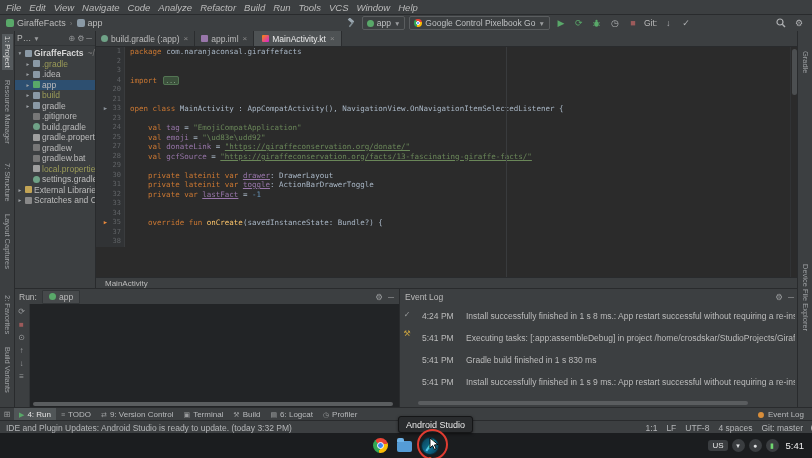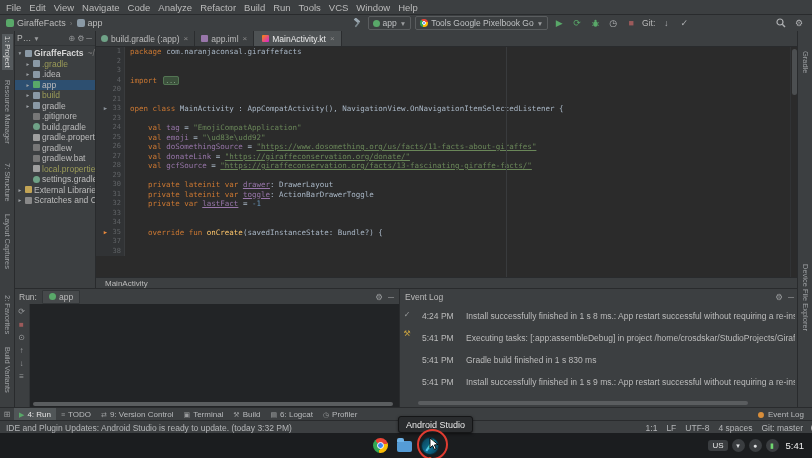--- a/index.html
+++ b/index.html
@@ -1,21 +1,21 @@
 <!DOCTYPE html>
 <html><head>
 <meta charset="utf-8">
 <style>
   html,body{margin:0;padding:0;background:#111;}
   .root{position:relative;width:812px;height:458px;overflow:hidden;background:#2b2b2b;
         font-family:"Liberation Sans",sans-serif;color:#bbb;-webkit-font-smoothing:antialiased;}
   
   .menubar{position:absolute;top:0;left:0;right:0;height:14px;background:#3c3f41;border-bottom:1px solid #292b2d;
            display:flex;align-items:center;padding:0 2px;font-size:9.5px;z-index:5;}
-  .menu-item{padding:0 4px;white-space:nowrap;}
+  .menu-item{padding:0 4px;white-space:nowrap;font-style:italic;}
   
   .toolbar{position:absolute;top:15px;left:0;right:0;height:16px;background:#3c3f41;border-bottom:1px solid #292b2d;
            display:flex;align-items:center;padding:0 6px;font-size:9px;gap:4px;}
   .crumb{display:flex;align-items:center;gap:3px;}
   .sq{width:8px;height:8px;border-radius:2px;flex:none;}
   .sq.green{background:#59A869}.sq.gray{background:#8A99A5}
   .crumb-sep{color:#777;font-size:8px;}
   .tb-spacer{flex:3.2}.tb-spacer2{flex:1}
   .tb-ico{display:inline-flex;align-items:center;justify-content:center;width:14px;height:13px;color:#afb1b3;font-size:9px;flex:none;}
   .tb-ico.green{color:#59A869}.tb-ico.stop{color:#9c5a5a}
@@ -189,21 +189,21 @@
           <rect x="4.4" y="3.5" width="1.6" height="6" rx="0.5" fill="#7f8b91" transform="rotate(40 5.2 6.5)"></rect>
         </svg>
     </span>
     <div class="combo">
       <span class="dotg"></span>
       <span>app</span>
       <span class="chev">▼</span>
     </div>
     <div class="combo">
       <span class="chrome small"></span>
-      <span>Tools Google Pixelbook Go</span>
+      <span>Google Control Pixelbook Go</span>
       <span class="chev">▼</span>
     </div>
     <span class="tb-ico green">▶</span>
     <span class="tb-ico green">⟳</span>
     <span class="tb-ico">
       <svg width="9" height="9" viewBox="0 0 9 9">
           <ellipse cx="4.5" cy="5" rx="2.2" ry="2.8" fill="#59A869"></ellipse>
           <circle cx="4.5" cy="1.8" r="1.1" fill="#59A869"></circle>
           <line x1="1" y1="3.5" x2="2.5" y2="4.2" stroke="#59A869" stroke-width="0.7"></line>
           <line x1="8" y1="3.5" x2="6.5" y2="4.2" stroke="#59A869" stroke-width="0.7"></line>
@@ -353,21 +353,20 @@
         <div class="code-row"><span class="gutter"><span class="gmark"></span><span class="lnum">1</span></span><span class="cl"><span class="c-kw">package </span><span class="c-d">com.naranjaconsal.giraffefacts</span></span></div>
         <div class="code-row"><span class="gutter"><span class="gmark"></span><span class="lnum">2</span></span><span class="cl"></span></div>
         <div class="code-row"><span class="gutter"><span class="gmark"></span><span class="lnum">3</span></span><span class="cl"></span></div>
         <div class="code-row"><span class="gutter"><span class="gmark"></span><span class="lnum">4</span></span><span class="cl"><span class="c-kw">import </span><span class="c-fold">...</span></span></div>
         <div class="code-row"><span class="gutter"><span class="gmark"></span><span class="lnum">20</span></span><span class="cl"></span></div>
         <div class="code-row"><span class="gutter"><span class="gmark"></span><span class="lnum">21</span></span><span class="cl"></span></div>
         <div class="code-row"><span class="gutter"><span class="gmark gm">▶</span><span class="lnum">33</span></span><span class="cl"><span class="c-kw">open class </span><span class="c-d">MainActivity : AppCompatActivity(), NavigationView.OnNavigationItemSelectedListener {</span></span></div>
         <div class="code-row"><span class="gutter"><span class="gmark"></span><span class="lnum">23</span></span><span class="cl"></span></div>
         <div class="code-row"><span class="gutter"><span class="gmark"></span><span class="lnum">24</span></span><span class="cl"><span class="c-d">    </span><span class="c-kw">val </span><span class="c-fld">tag</span><span class="c-d"> = </span><span class="c-str">"EmojiCompatApplication"</span></span></div>
         <div class="code-row"><span class="gutter"><span class="gmark"></span><span class="lnum">25</span></span><span class="cl"><span class="c-d">    </span><span class="c-kw">val </span><span class="c-fld">emoji</span><span class="c-d"> = </span><span class="c-str">"\ud83e\udd92"</span></span></div>
-        <div class="code-row"><span class="gutter"><span class="gmark"></span><span class="lnum">26</span></span><span class="cl"><span class="c-d">    </span><span class="c-kw">val </span><span class="c-fld">doSomethingSource</span><span class="c-d"> = </span><span class="c-strU">"https://www.dosomething.org/us/facts/11-facts-about-giraffes"</span></span></div>
         <div class="code-row"><span class="gutter"><span class="gmark"></span><span class="lnum">27</span></span><span class="cl"><span class="c-d">    </span><span class="c-kw">val </span><span class="c-fld">donateLink</span><span class="c-d"> = </span><span class="c-strU">"https://giraffeconservation.org/donate/"</span></span></div>
         <div class="code-row"><span class="gutter"><span class="gmark"></span><span class="lnum">28</span></span><span class="cl"><span class="c-d">    </span><span class="c-kw">val </span><span class="c-fld">gcfSource</span><span class="c-d"> = </span><span class="c-strU">"https://giraffeconservation.org/facts/13-fascinating-giraffe-facts/"</span></span></div>
         <div class="code-row"><span class="gutter"><span class="gmark"></span><span class="lnum">29</span></span></div>
         <div class="code-row"><span class="gutter"><span class="gmark"></span><span class="lnum">30</span></span><span class="cl"><span class="c-d">    </span><span class="c-kw">private lateinit var </span><span class="c-fldU">drawer</span><span class="c-d">: DrawerLayout</span></span></div>
         <div class="code-row"><span class="gutter"><span class="gmark"></span><span class="lnum">31</span></span><span class="cl"><span class="c-d">    </span><span class="c-kw">private lateinit var </span><span class="c-fldU">toggle</span><span class="c-d">: ActionBarDrawerToggle</span></span></div>
         <div class="code-row"><span class="gutter"><span class="gmark"></span><span class="lnum">32</span></span><span class="cl"><span class="c-d">    </span><span class="c-kw">private var </span><span class="c-fldU">lastFact</span><span class="c-d"> = </span><span class="c-num">-1</span></span></div>
         <div class="code-row"><span class="gutter"><span class="gmark"></span><span class="lnum">33</span></span><span class="cl"></span></div>
         <div class="code-row"><span class="gutter"><span class="gmark"></span><span class="lnum">34</span></span><span class="cl"></span></div>
         <div class="code-row"><span class="gutter"><span class="gmark om">▶</span><span class="lnum">35</span></span><span class="cl"><span class="c-d">    </span><span class="c-kw">override fun </span><span class="c-fn">onCreate</span><span class="c-d">(savedInstanceState: Bundle?) {</span></span></div>
         <div class="code-row"><span class="gutter"><span class="gmark"></span><span class="lnum">37</span></span><span class="cl"></span></div>

